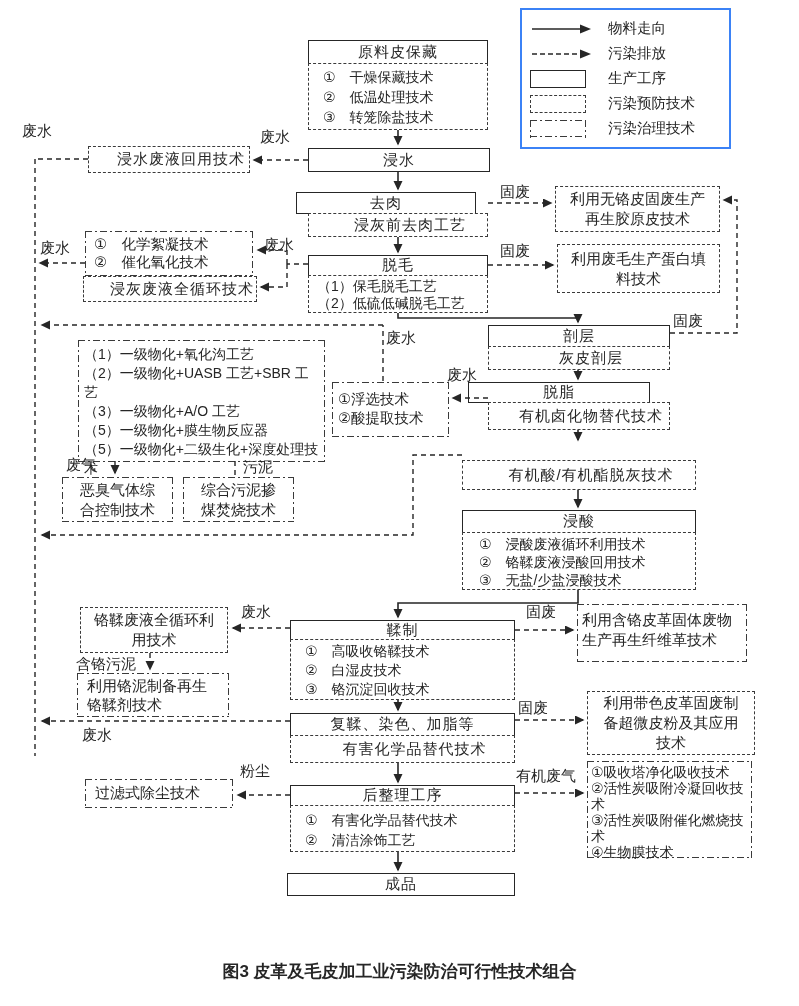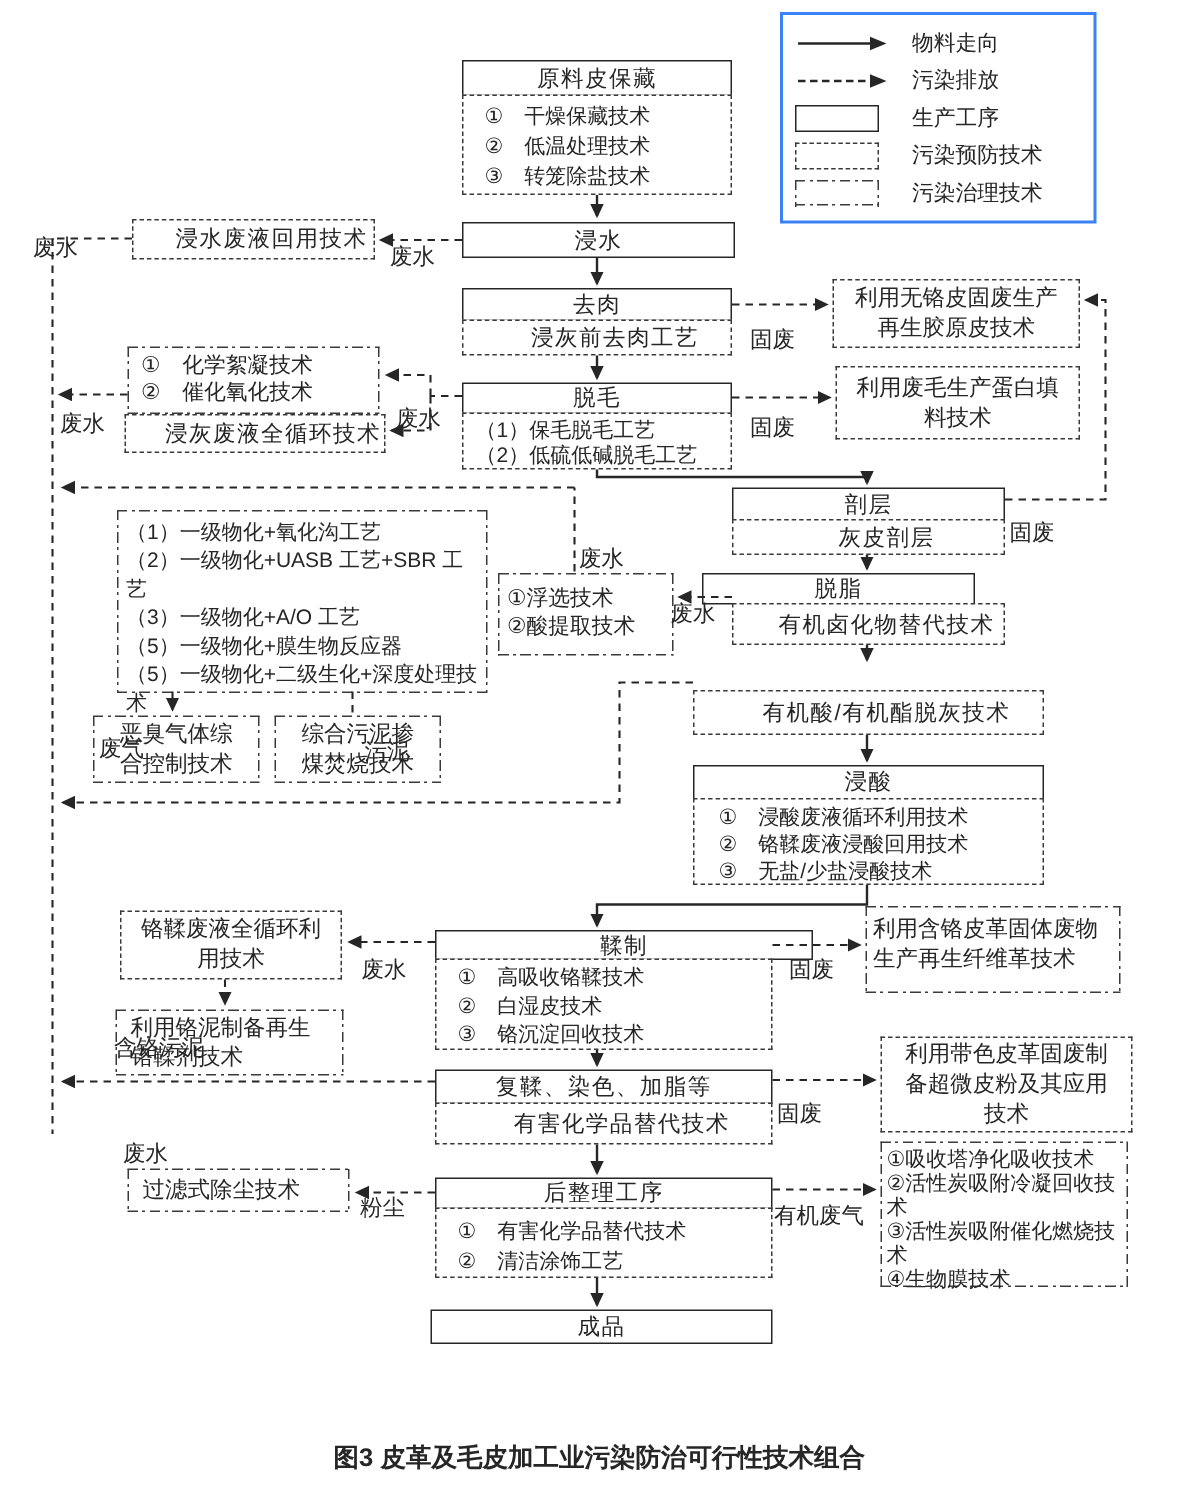--- a/index.html
+++ b/index.html
@@ -16,21 +16,21 @@
       repeating-linear-gradient(to right,#3a3a3a 0 7px,transparent 7px 10px,#3a3a3a 10px 12px,transparent 12px 15px) bottom left / 100% 1.4px no-repeat,
       repeating-linear-gradient(to bottom,#3a3a3a 0 7px,transparent 7px 10px,#3a3a3a 10px 12px,transparent 12px 15px) top left / 1.4px 100% no-repeat,
       repeating-linear-gradient(to bottom,#3a3a3a 0 7px,transparent 7px 10px,#3a3a3a 10px 12px,transparent 12px 15px) top right / 1.4px 100% no-repeat,
       #fff;
   }
   .ttl{display:flex;align-items:center;justify-content:center;font-size:15px;letter-spacing:1px;}
   .ctr{display:flex;flex-direction:column;align-items:center;justify-content:center;text-align:center;font-size:15px;line-height:20px;}
   .lst{font-size:14px;line-height:19px;padding:3px 4px 2px 14px;}
   .lst .line{white-space:nowrap;}
   .lst-wrap{font-size:14px;line-height:19px;padding:3px 4px 2px 6px;}
-  .lbl{position:absolute;font-size:15px;z-index:3;white-space:nowrap;background:transparent;margin-top:34px;}
+  .lbl{position:absolute;font-size:15px;z-index:3;white-space:nowrap;background:transparent;}
   .wires{position:absolute;left:0;top:0;z-index:4;pointer-events:none;}
   .legend{position:absolute;left:520px;top:8px;width:211px;height:141px;border:2px solid #3b82f6;box-sizing:border-box;
           display:flex;flex-direction:column;justify-content:space-around;padding:6px 8px;z-index:2;background:#fff;}
   .legend .row{display:flex;align-items:center;font-size:14.5px;}
   .legend .sym{width:78px;display:flex;align-items:center;justify-content:flex-start;flex:none;}
   .legend .rect{width:56px;height:18px;box-sizing:border-box;display:inline-block;}
   .caption{position:absolute;left:0;top:960px;width:100%;text-align:center;font-size:17px;font-weight:700;z-index:3;}
 </style>
 </head>
 <body>
@@ -82,21 +82,21 @@
   <div class="box bd-dashed lst" style="left:308px;top:63px;width:180px;height:67px;line-height:20px;">
     <div class="line">①　干燥保藏技术</div>
     <div class="line">②　低温处理技术</div>
     <div class="line">③　转笼除盐技术</div>
   </div>
 
   <div class="box bd-solid ttl" style="left:308px;top:148px;width:182px;height:24px;">
       <span>浸水</span>
     </div>
 
-  <div class="box bd-solid ttl" style="left:308px;top:192px;width:180px;height:22px;justify-content:center;">
+  <div class="box bd-solid ttl" style="left:296px;top:192px;width:180px;height:22px;justify-content:center;">
       <span>去肉</span>
     </div>
   <div class="box bd-dashed ttl" style="left:308px;top:213px;width:180px;height:24px;">
       <span>浸灰前去肉工艺</span>
     </div>
 
   <div class="box bd-solid ttl" style="left:308px;top:255px;width:180px;height:21px;">
       <span>脱毛</span>
     </div>
   <div class="box bd-dashed lst" style="left:308px;top:275px;width:180px;height:38px;padding-left:8px;line-height:17px;padding-top:2px;">
@@ -127,21 +127,21 @@
 
   <div class="box bd-solid ttl" style="left:462px;top:510px;width:234px;height:23px;">
       <span>浸酸</span>
     </div>
   <div class="box bd-dashed lst" style="left:462px;top:532px;width:234px;height:58px;padding-left:16px;padding-top:2px;line-height:18px;">
     <div class="line">①　浸酸废液循环利用技术</div>
     <div class="line">②　铬鞣废液浸酸回用技术</div>
     <div class="line">③　无盐/少盐浸酸技术</div>
   </div>
 
-  <div class="box bd-solid ttl" style="left:290px;top:620px;width:252px;height:20px;">
+  <div class="box bd-solid ttl" style="left:290px;top:620px;width:225px;height:20px;">
       <span>鞣制</span>
     </div>
   <div class="box bd-dashed lst" style="left:290px;top:639px;width:225px;height:61px;padding-top:2px;">
     <div class="line">①　高吸收铬鞣技术</div>
     <div class="line">②　白湿皮技术</div>
     <div class="line">③　铬沉淀回收技术</div>
   </div>
 
   <div class="box bd-solid ttl" style="left:290px;top:713px;width:225px;height:23px;">
       <span>复鞣、染色、加脂等</span>

